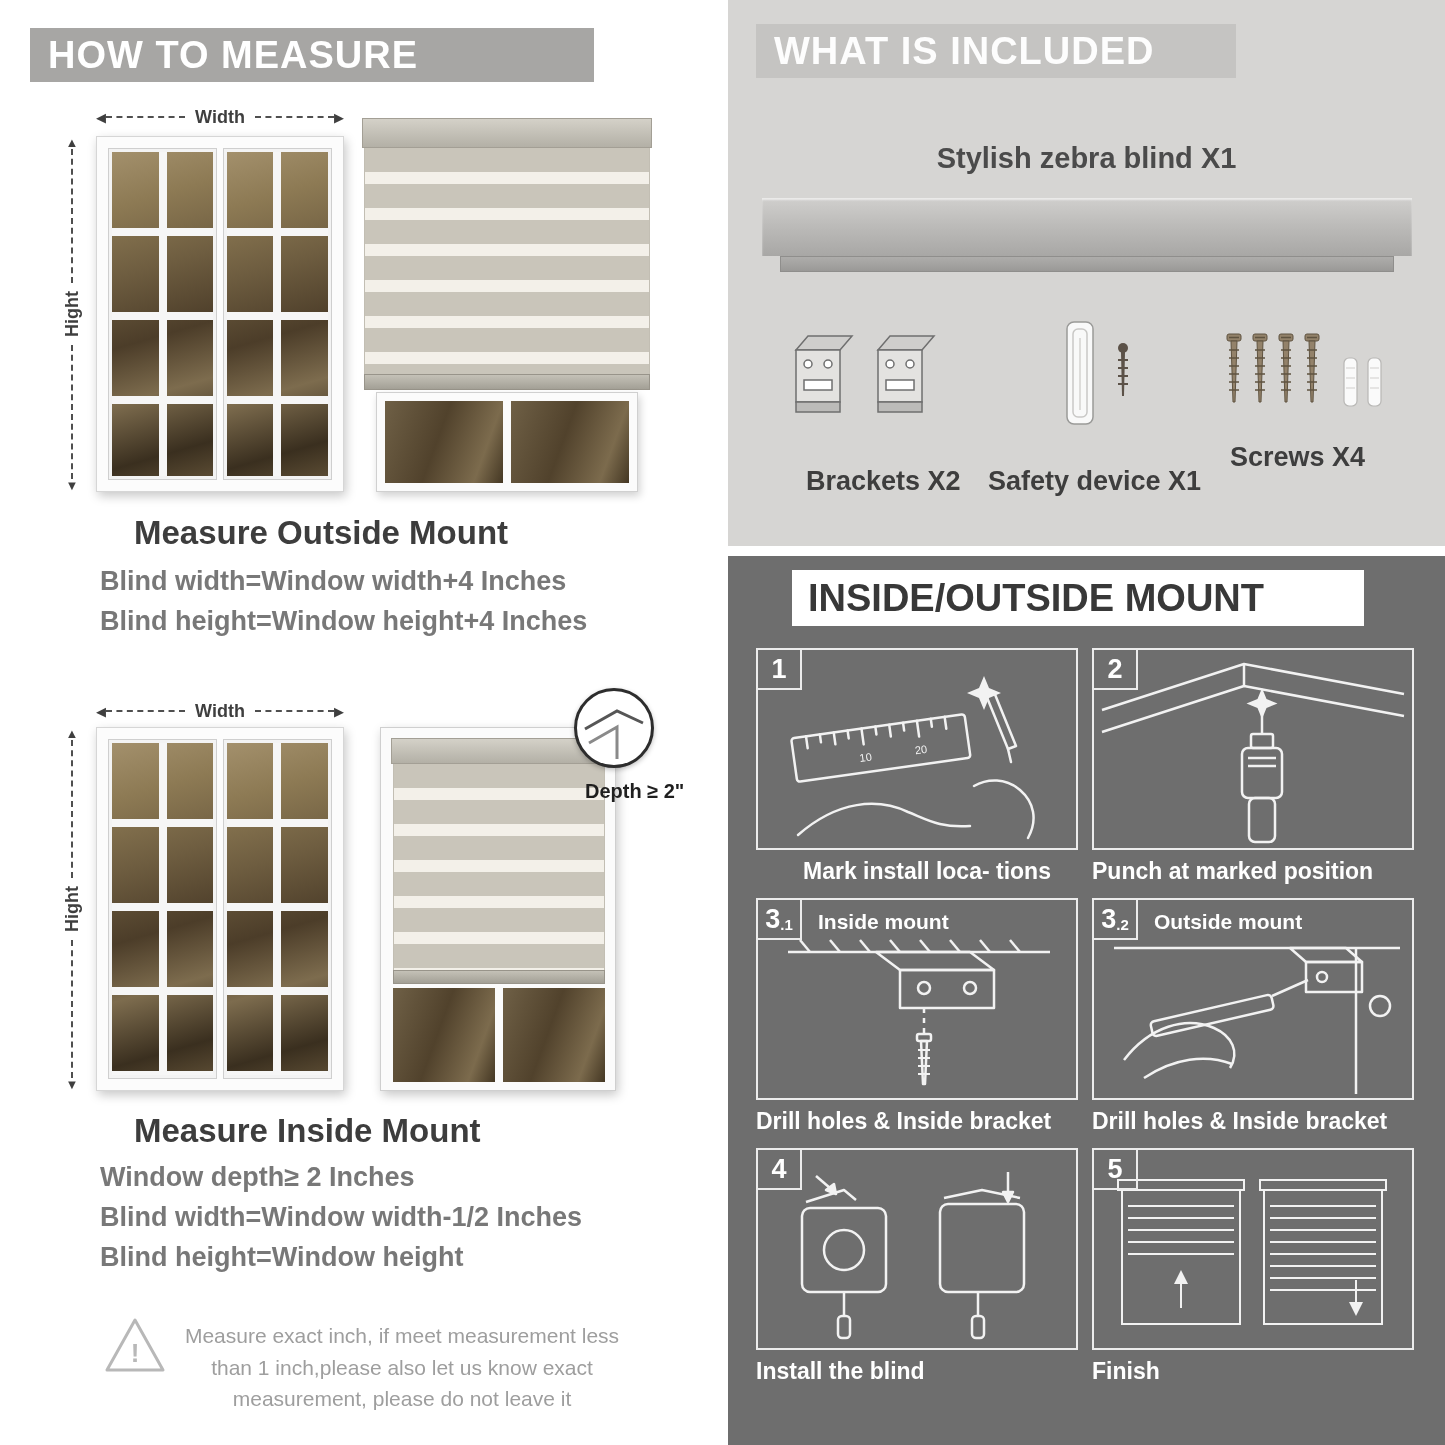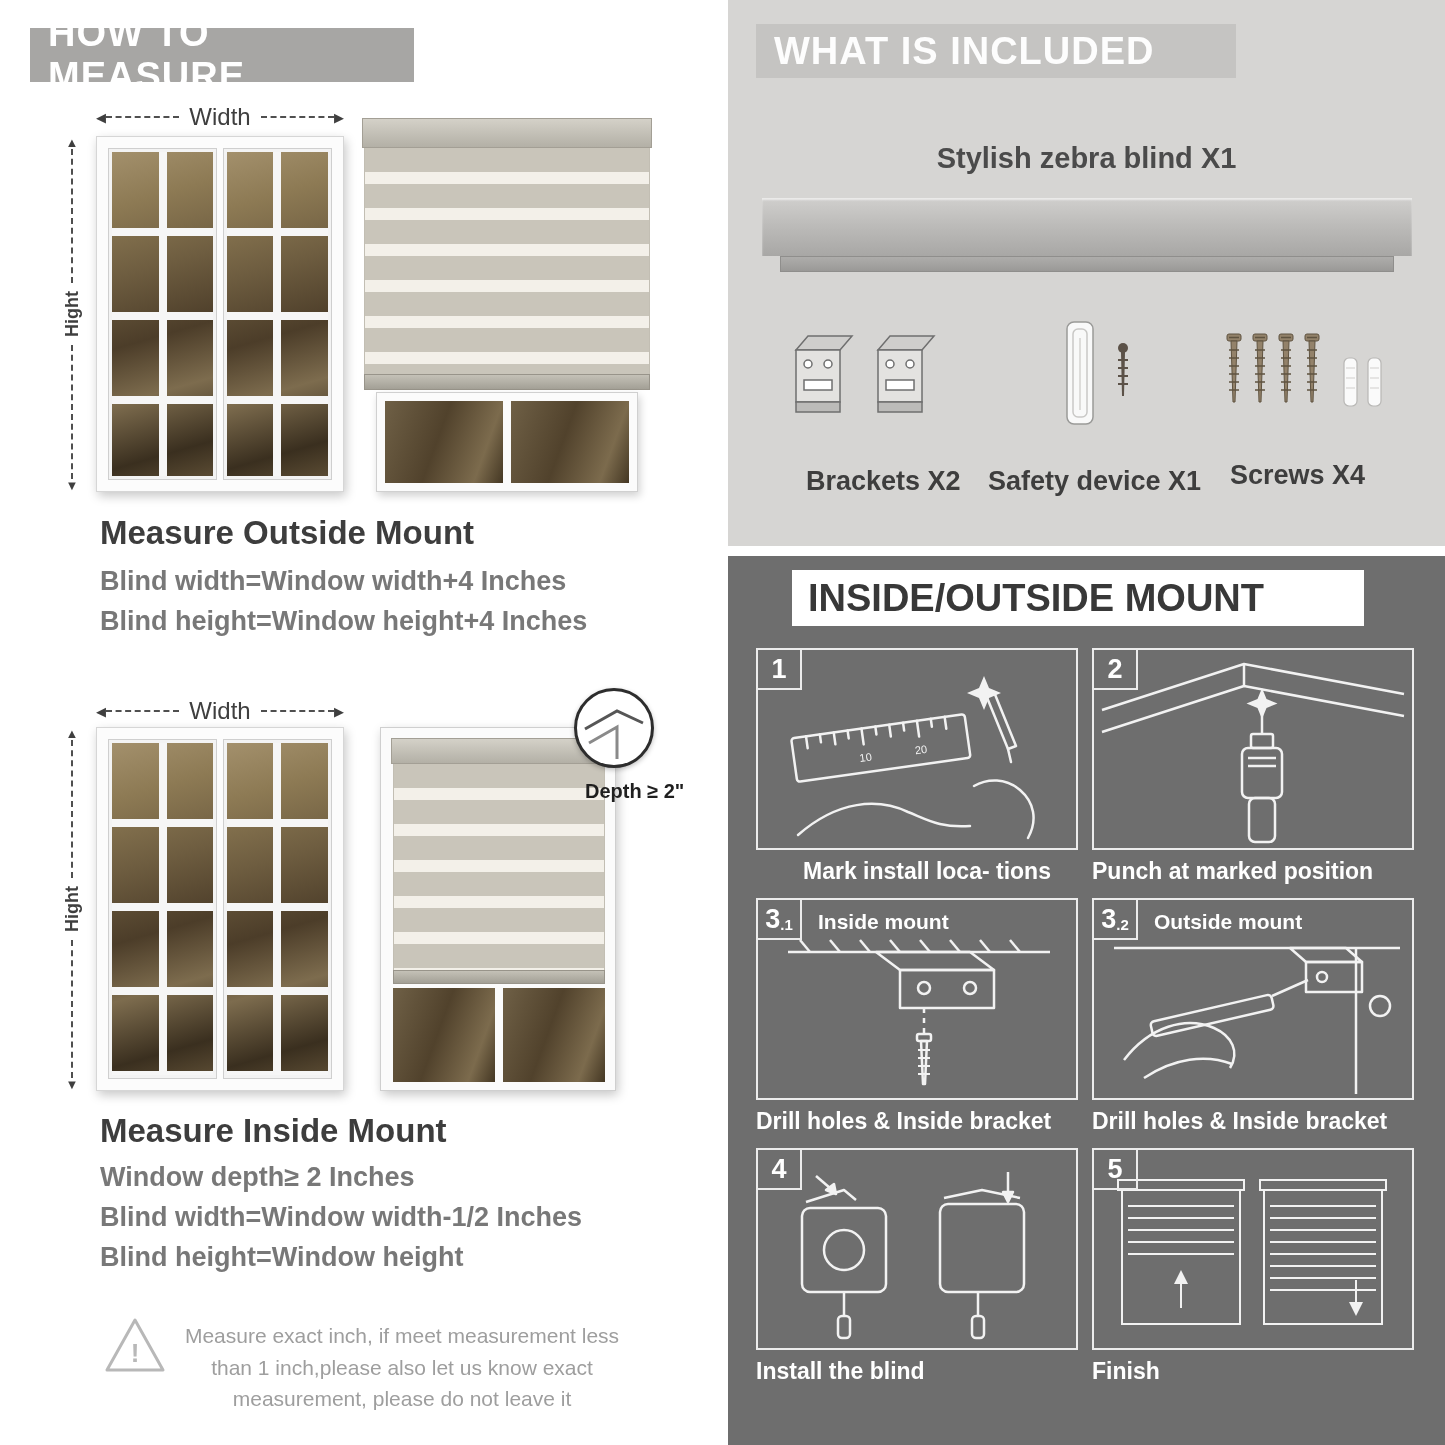--- a/index.html
+++ b/index.html
@@ -15,35 +15,35 @@
     background:
       linear-gradient(90deg, rgba(0,0,0,0) 0 calc(50% - 4px), #f6f6f6 calc(50% - 4px) calc(50% + 4px), rgba(0,0,0,0) calc(50% + 4px) 100%),
       repeating-linear-gradient(180deg, rgba(0,0,0,0) 0 76px, #f6f6f6 76px 84px),
       linear-gradient(164deg, #a3906c 0%, #8d7a54 16%, #6e5d40 36%, #4c3d29 56%, #7d6c4e 72%, #3a2f1f 90%, #5a4b33 100%);
   }
 
   
   .harrow { display:flex; align-items:center; color:#3f3f3f; }
   .harrow .dash { flex:1; border-top:2px dashed #4f4f4f; }
   .harrow .head { font-size:13px; line-height:1; }
-  .harrow .lbl { padding:0 10px; font-weight:normal; font-size:24px; }
+  .harrow .lbl { padding:0 10px; font-weight:bold; font-size:18px; }
   .varrow { display:flex; flex-direction:column; align-items:center; color:#3f3f3f; }
   .varrow .dash { flex:1; border-left:2px dashed #4f4f4f; }
   .varrow .head { font-size:13px; line-height:1; }
   .varrow .lbl { writing-mode:vertical-rl; transform:rotate(180deg); padding:8px 0; font-weight:bold; font-size:18px; }
 
   
   .cassette { background:linear-gradient(180deg,#d4d1c8,#b3b0a6); border:1px solid #a39f95; }
   .stripes { background:repeating-linear-gradient(180deg, #c9c5ba 0 24px, #f3f0e9 24px 36px); border-left:1px solid #c2beb3; border-right:1px solid #c2beb3; }
   .botrail { background:linear-gradient(180deg,#c4c1b7,#a3a096); border:1px solid #98948a; }
   .under-window { background:#fbfbfb; border:1px solid #d0d0d0; padding:8px; display:flex; gap:8px; box-shadow:2px 4px 8px rgba(0,0,0,.18); }
   .pane { flex:1; background:linear-gradient(110deg,#6f6046 0%,#51422c 45%,#7c6b4d 80%,#443723 100%); }
   .inside-frame { background:#fbfbfb; border:1px solid #cfcfcf; box-shadow:2px 4px 10px rgba(0,0,0,.22); padding:10px; }
 
-  .h-title { font-weight:bold; font-size:33px; color:#3d3d3d; }
+  .h-title { font-weight:bold; font-size:33px; color:#3d3d3d;margin-left:34px; }
   .h-formula { font-weight:bold; font-size:27px; color:#787878; }
 
   .depth-circle { border:3px solid #2d2d2d; border-radius:50%; background:#ffffff; box-shadow:0 2px 5px rgba(0,0,0,.25); }
   .depth-lbl { font-weight:bold; font-size:20px; color:#1f1f1f; }
 
   .warn-text { font-size:21px; color:#9e9e9e; line-height:1.5; text-align:center; }
 
   
   .right-top { background:#d6d5d3; }
   .included-banner { background:#c5c4c2; color:#fdfdfd; font-weight:bold; font-size:38px; letter-spacing:1px; display:flex; align-items:center; padding-left:18px;text-align:center; }
@@ -60,21 +60,21 @@
   .pnum .sub { font-size:15px; align-self:flex-end; padding-bottom:5px; }
   .plabel { position:absolute; left:60px; top:10px; color:#fff; font-weight:bold; font-size:21px; }
   .pcap { position:absolute; width:330px; color:#ffffff; font-weight:bold; font-size:23px; }
   .art { position:absolute; left:0; top:0; }
 </style>
 </head>
 <body>
 
 <div class="canvas">
 
-  <div class="abs banner-gray" style="left:30px; top:28px; width:384px; height:54px;">
+  <div class="abs banner-gray" style="left:30px; top:28px; width:564px; height:54px;">
     <span>HOW TO MEASURE</span>
   </div>
 
   <div class="abs harrow" style="left:96px; top:106px; width:248px; height:22px;">
     <span class="head">◀</span>
     <span class="dash"></span>
     <span class="lbl">Width</span>
     <span class="dash"></span>
     <span class="head">▶</span>
   </div>
@@ -215,21 +215,21 @@
       <g fill="rgba(255,255,255,0.88)" stroke="#b8b7b5" stroke-width="1.2">
         <rect x="128" y="38" width="13" height="48" rx="5"></rect>
         <rect x="152" y="38" width="13" height="48" rx="5"></rect>
         <path d="M130 48 h9 M130 58 h9 M130 68 h9" stroke="#cfcecc"></path>
         <path d="M154 48 h9 M154 58 h9 M154 68 h9" stroke="#cfcecc"></path>
       </g>
     </svg>
 
     <div class="abs item-label" style="left:78px; top:466px;">Brackets X2</div>
     <div class="abs item-label" style="left:260px; top:466px;">Safety device X1</div>
-    <div class="abs item-label" style="left:502px; top:460px;">Screws X4</div>
+    <div class="abs item-label" style="left:502px; top:442px;">Screws X4</div>
   </div>
 
   <div class="abs right-bottom" style="left:728px; top:556px; width:717px; height:889px;">
 
     <div class="abs mount-banner" style="left:28px; top:14px; width:572px; height:56px;">
       <span>INSIDE/OUTSIDE MOUNT</span>
     </div>
 
     <div class="panel" style="left:28px; top:92px;">
       <svg class="art" width="318" height="198" viewBox="0 0 318 198">

